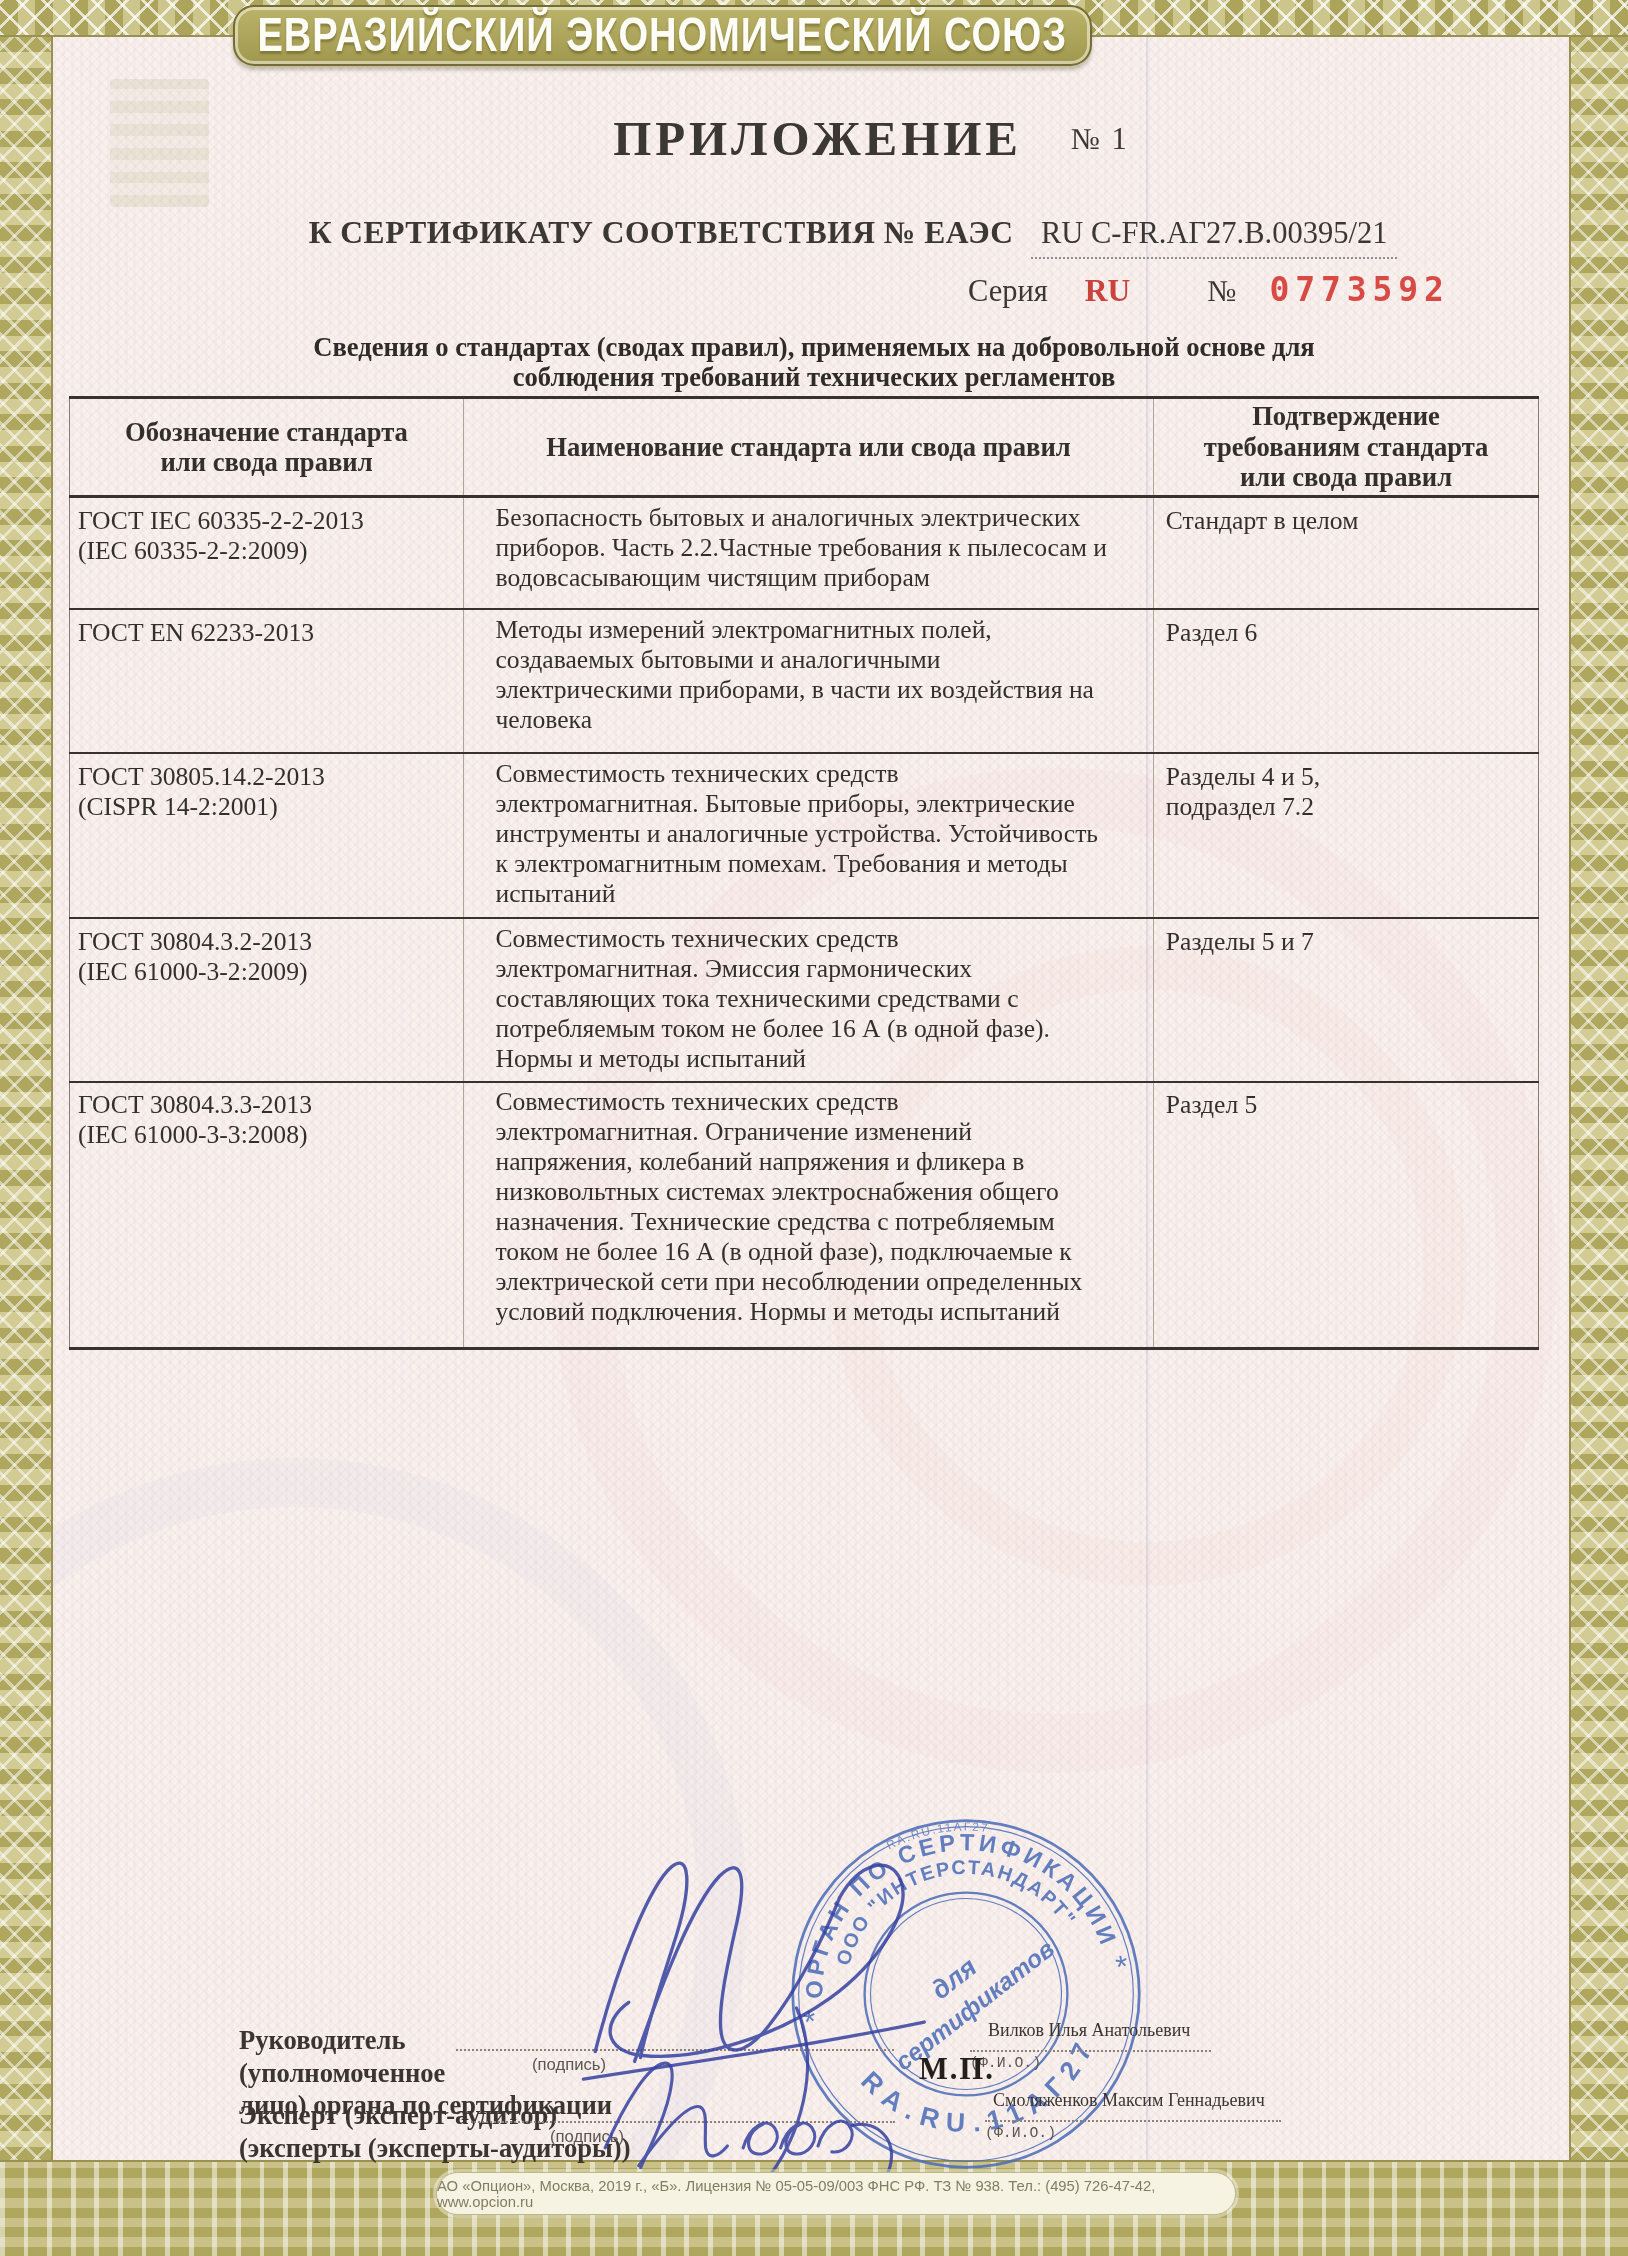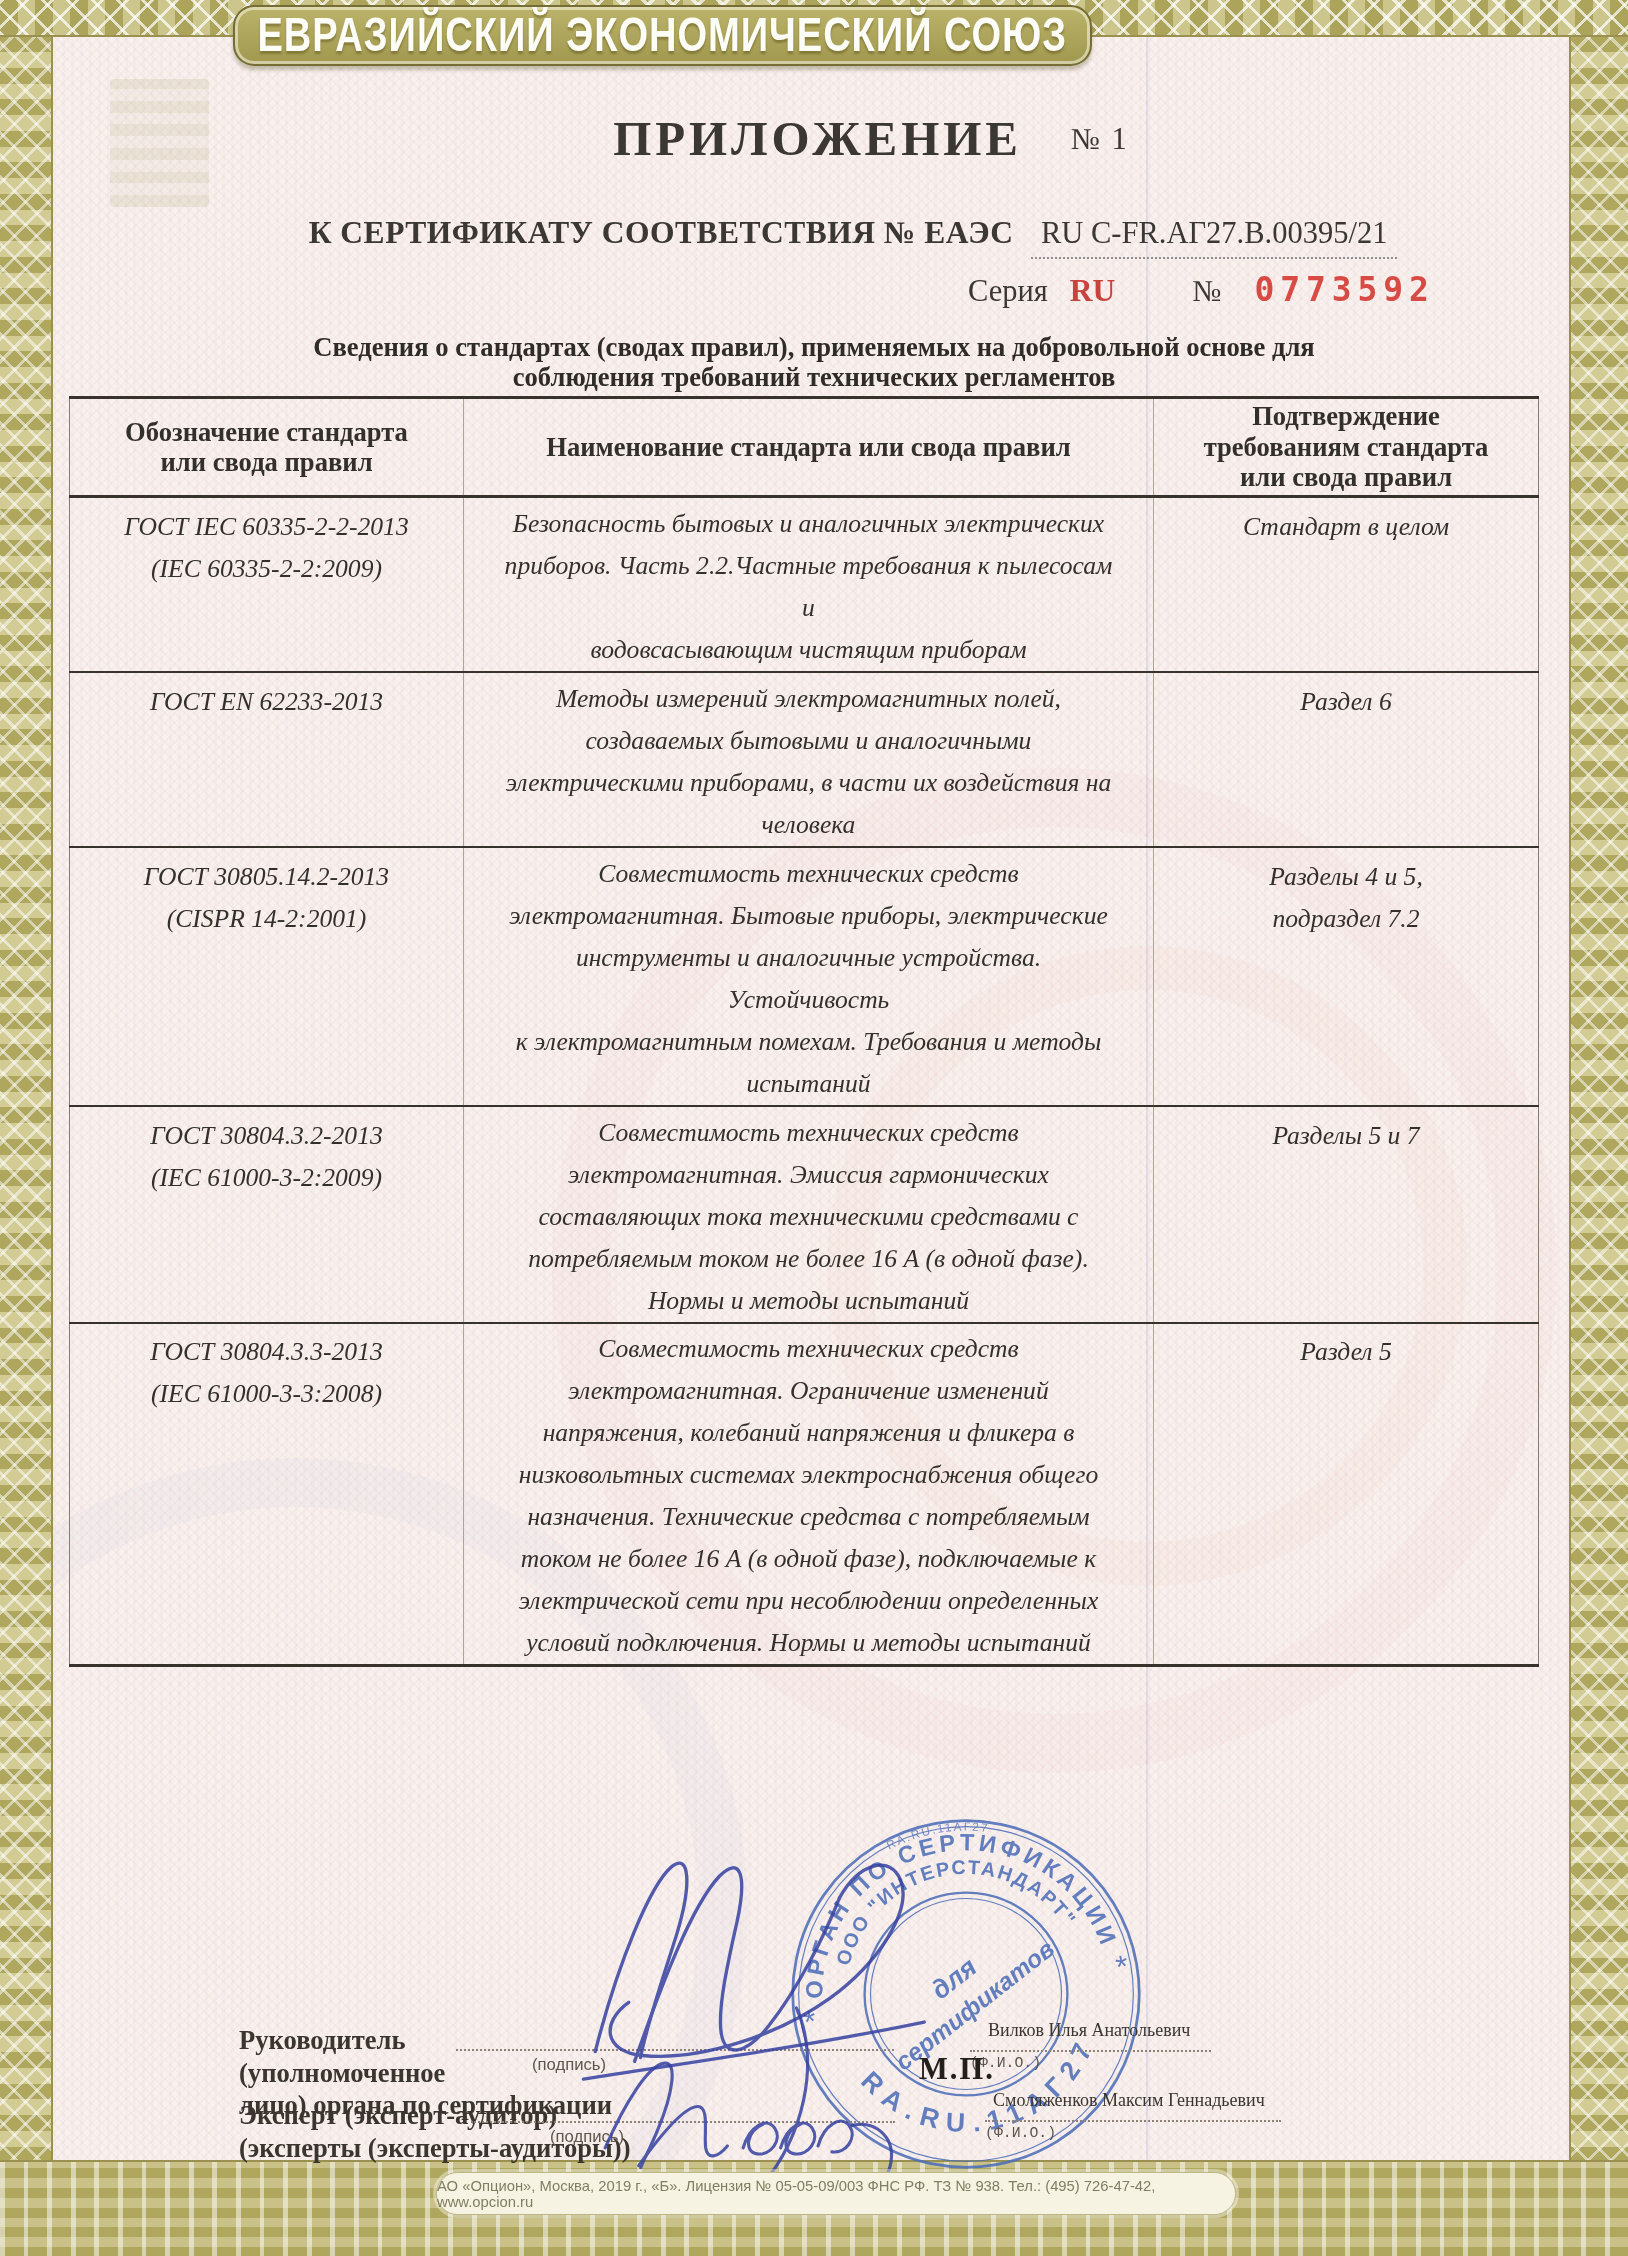--- a/index.html
+++ b/index.html
@@ -60,35 +60,35 @@
   
   .title{left:0;right:0;top:110px;text-align:center;z-index:4;color:#3b3732;transform:translateX(57px);}
   .title .main{font-size:49px;font-weight:700;letter-spacing:3.9px;text-align:center;}
   .title .no{font-size:30.5px;margin-left:49px;letter-spacing:2px;position:relative;top:-5.9px;font-weight:400;}
   .subtitle{left:0;right:0;top:215px;display:flex;justify-content:center;align-items:baseline;
     z-index:4;color:#3b3732;transform:translateX(39px);}
   .subtitle .lbl{font-size:31.5px;font-weight:700;letter-spacing:0.5px;}
   .subtitle .num{font-size:30.5px;margin-left:17.7px;padding:0 9.9px 5.9px;border-bottom:2px dotted #8f8f8f;}
   .series{left:968px;top:270px;display:flex;align-items:baseline;z-index:4;color:#3b3732;}
   .series .s1{font-size:30.5px;}
-  .series .s2{font-size:31.5px;font-weight:700;color:#c9423c;margin-left:22px;}
+  .series .s2{font-size:31.5px;font-weight:700;color:#c9423c;margin-left:37px;}
   .series .s3{font-size:30.5px;margin-left:77px;}
   .series .s4{font-size:33px;font-weight:700;color:#d84b45;margin-left:33px;
     font-family:"DejaVu Sans Mono",monospace;letter-spacing:5.9px;}
   .intro{left:0;right:0;top:333px;text-align:center;font-size:26.6px;font-weight:700;
     line-height:29.6px;white-space:pre-line;z-index:4;color:#2f2b27;}
   
   .tblwrap{left:69px;top:396px;z-index:4;}
   table.cert{border-collapse:collapse;table-layout:fixed;width:1469px;
     font-size:25.6px;color:#33302c;
     border-left:1.5px solid #847b71;border-right:1.5px solid #847b71;}
   table.cert th{font-size:26.6px;font-weight:700;line-height:30.5px;vertical-align:middle;
     text-align:center;border-top:3px solid #38322c;border-bottom:3px solid #38322c;height:92px;padding:2px 7.9px;}
-  table.cert td{vertical-align:top;text-align:center;line-height:42px;
-    border-bottom:2.5px solid #38322c;white-space:pre-line;font-style:italic;}
+  table.cert td{vertical-align:top;line-height:30px;
+    border-bottom:2.5px solid #38322c;white-space:pre-line;}
   table.cert th + th, table.cert td + td{border-left:1px solid #ada49a;}
   td.c1{padding:7.9px 7.9px 0;line-height:32.5px;}
   td.c2{padding:4.9px 31.5px 0;}
   td.c3{padding:7.9px 11.8px 0;line-height:33px;}
   tr.r1 td{height:102px;} tr.r2 td{height:134px;} tr.r3 td{height:138px;}
   tr.r4 td{height:155px;} tr.r5 td{height:154px;} tr.r6 td{height:257px;border-bottom:3px solid #38322c;}
   
   .role{font-size:26.6px;font-weight:700;line-height:32.5px;color:#3a352f;white-space:pre-line;z-index:4;}
   .role1{left:239px;top:2024px;width:374px;}
   .role2{left:239px;top:2099px;width:433px;}

